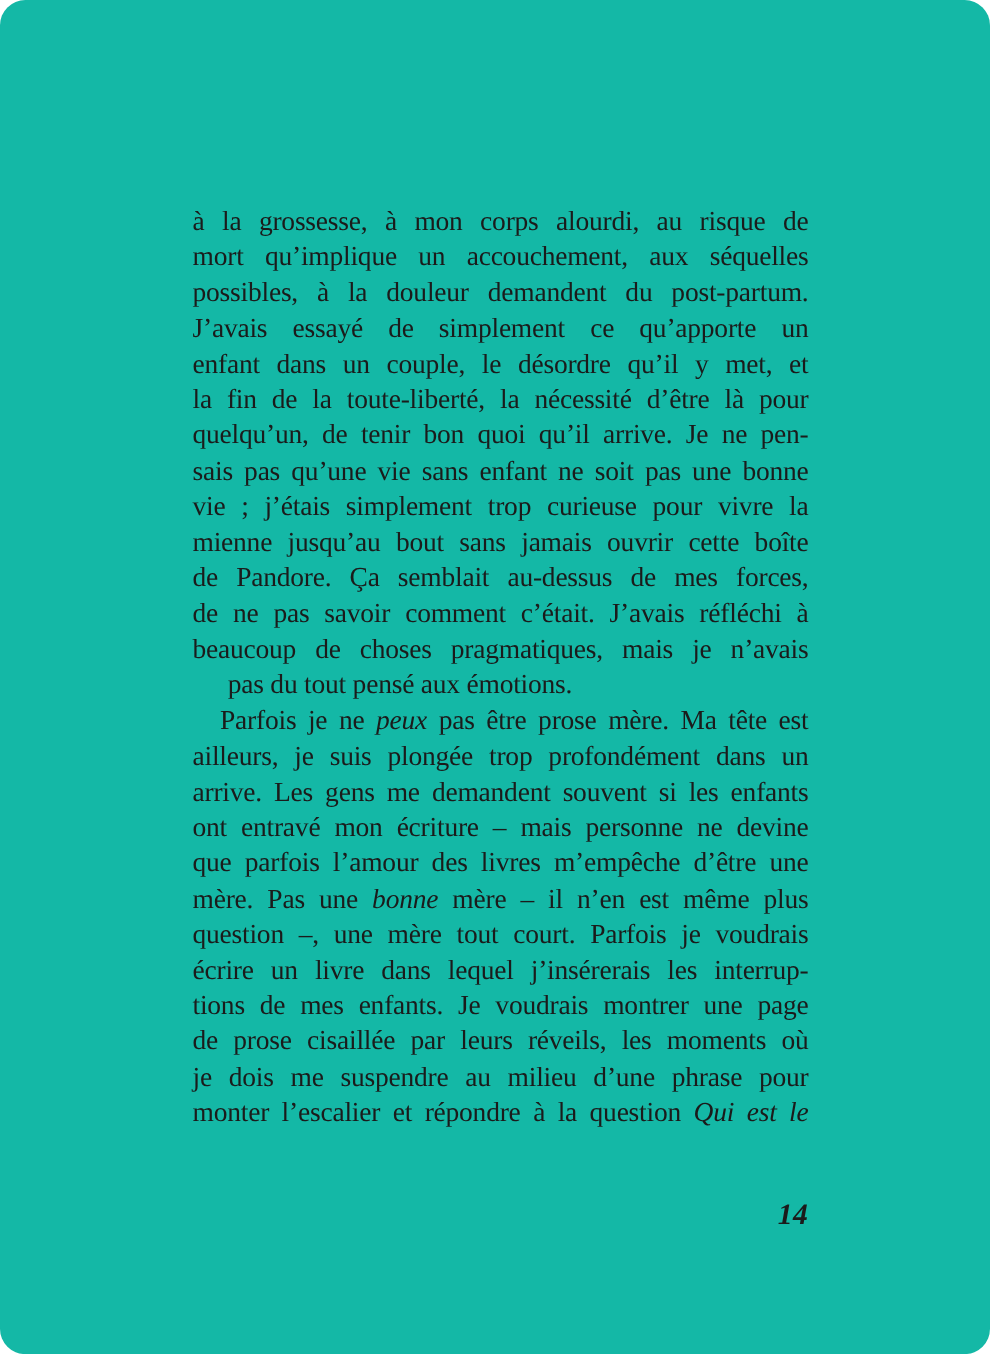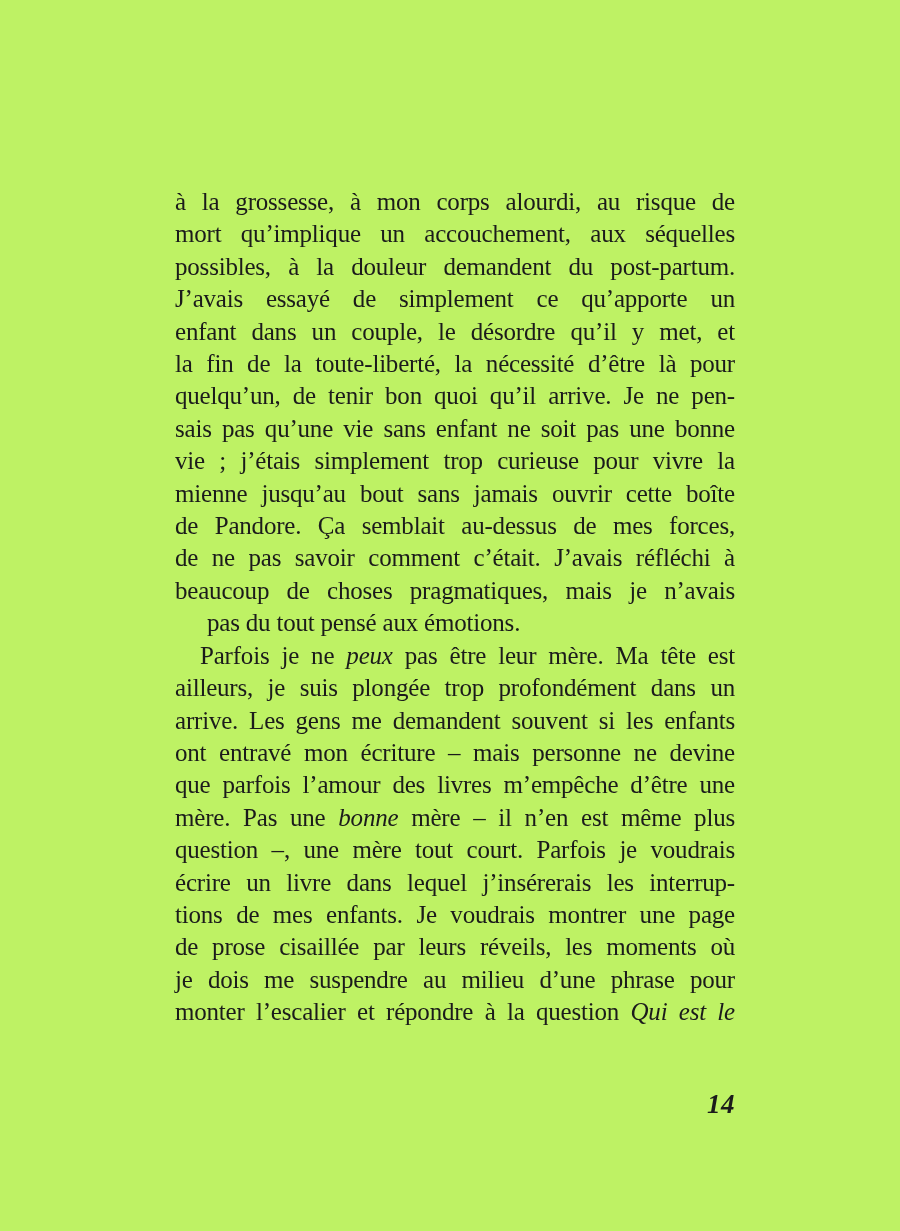--- a/index.html
+++ b/index.html
@@ -4,23 +4,24 @@
 <style>
   html, body {
     margin: 0;
     padding: 0;
     background: #ffffff;
   }
   .book-page {
     position: relative;
     width: 900px;
     height: 1231px;
-    background: #bef264;
+    background: #14b8a6;
     overflow: hidden;
     font-family: "Liberation Serif", serif;
+    border-radius: 23px;
   }
   .text-block {
     position: absolute;
     left: 175px;
     top: 186px;
     width: 560px;
     font-size: 25px;
     line-height: 32.4px;
     letter-spacing: -0.2px;
     color: #1b1b1b;
@@ -68,21 +69,21 @@
         <div class="line"><span>quelqu’un, de tenir bon quoi qu’il arrive. Je ne pen-</span></div>
         <div class="line"><span>sais pas qu’une vie sans enfant ne soit pas une bonne</span></div>
         <div class="line"><span>vie ; j’étais simplement trop curieuse pour vivre la</span></div>
         <div class="line"><span>mienne jusqu’au bout sans jamais ouvrir cette boîte</span></div>
         <div class="line"><span>de Pandore. Ça semblait au-dessus de mes forces,</span></div>
         <div class="line"><span>de ne pas savoir comment c’était. J’avais réfléchi à</span></div>
         <div class="line"><span>beaucoup de choses pragmatiques, mais je n’avais</span></div>
         <div class="line no-justify"><span>pas du tout pensé aux émotions.</span></div>
       </div>
       <div class="paragraph">
-        <div class="line indent"><span>Parfois je ne </span><span class="italic">peux</span><span> pas être leur mère. Ma tête est</span></div>
+        <div class="line indent"><span>Parfois je ne </span><span class="italic">peux</span><span> pas être prose mère. Ma tête est</span></div>
         <div class="line"><span>ailleurs, je suis plongée trop profondément dans un</span></div>
         <div class="line"><span>arrive. Les gens me demandent souvent si les enfants</span></div>
         <div class="line"><span>ont entravé mon écriture – mais personne ne devine</span></div>
         <div class="line"><span>que parfois l’amour des livres m’empêche d’être une</span></div>
         <div class="line"><span>mère. Pas une </span><span class="italic">bonne</span><span> mère – il n’en est même plus</span></div>
         <div class="line"><span>question –, une mère tout court. Parfois je voudrais</span></div>
         <div class="line"><span>écrire un livre dans lequel j’insérerais les interrup-</span></div>
         <div class="line"><span>tions de mes enfants. Je voudrais montrer une page</span></div>
         <div class="line"><span>de prose cisaillée par leurs réveils, les moments où</span></div>
         <div class="line"><span>je dois me suspendre au milieu d’une phrase pour</span></div>

